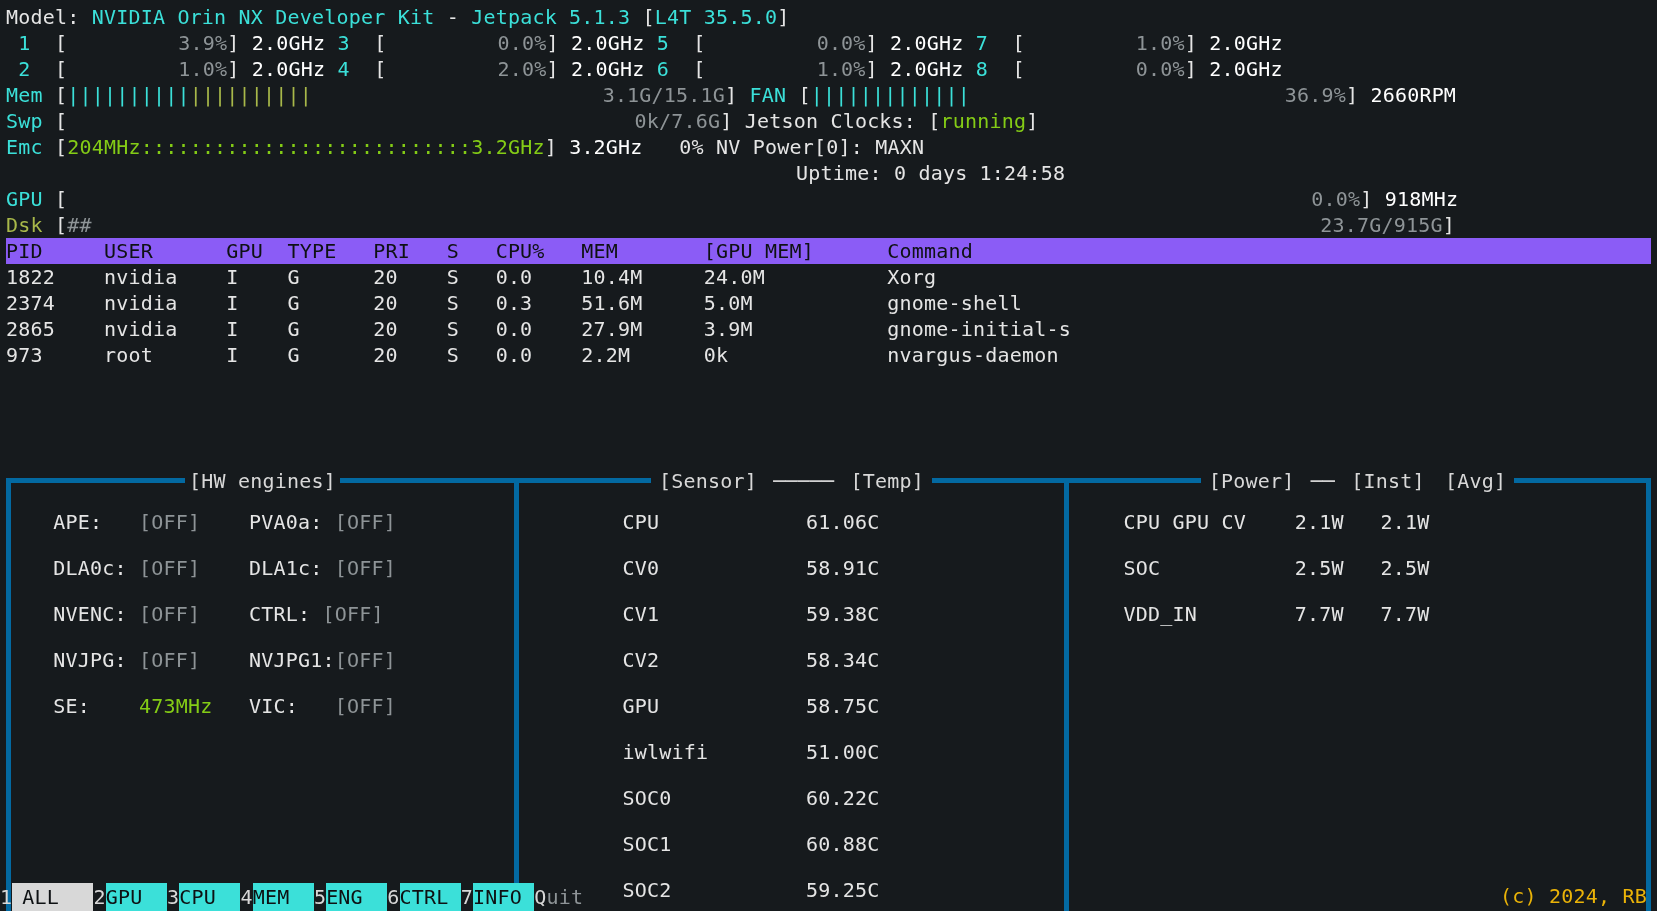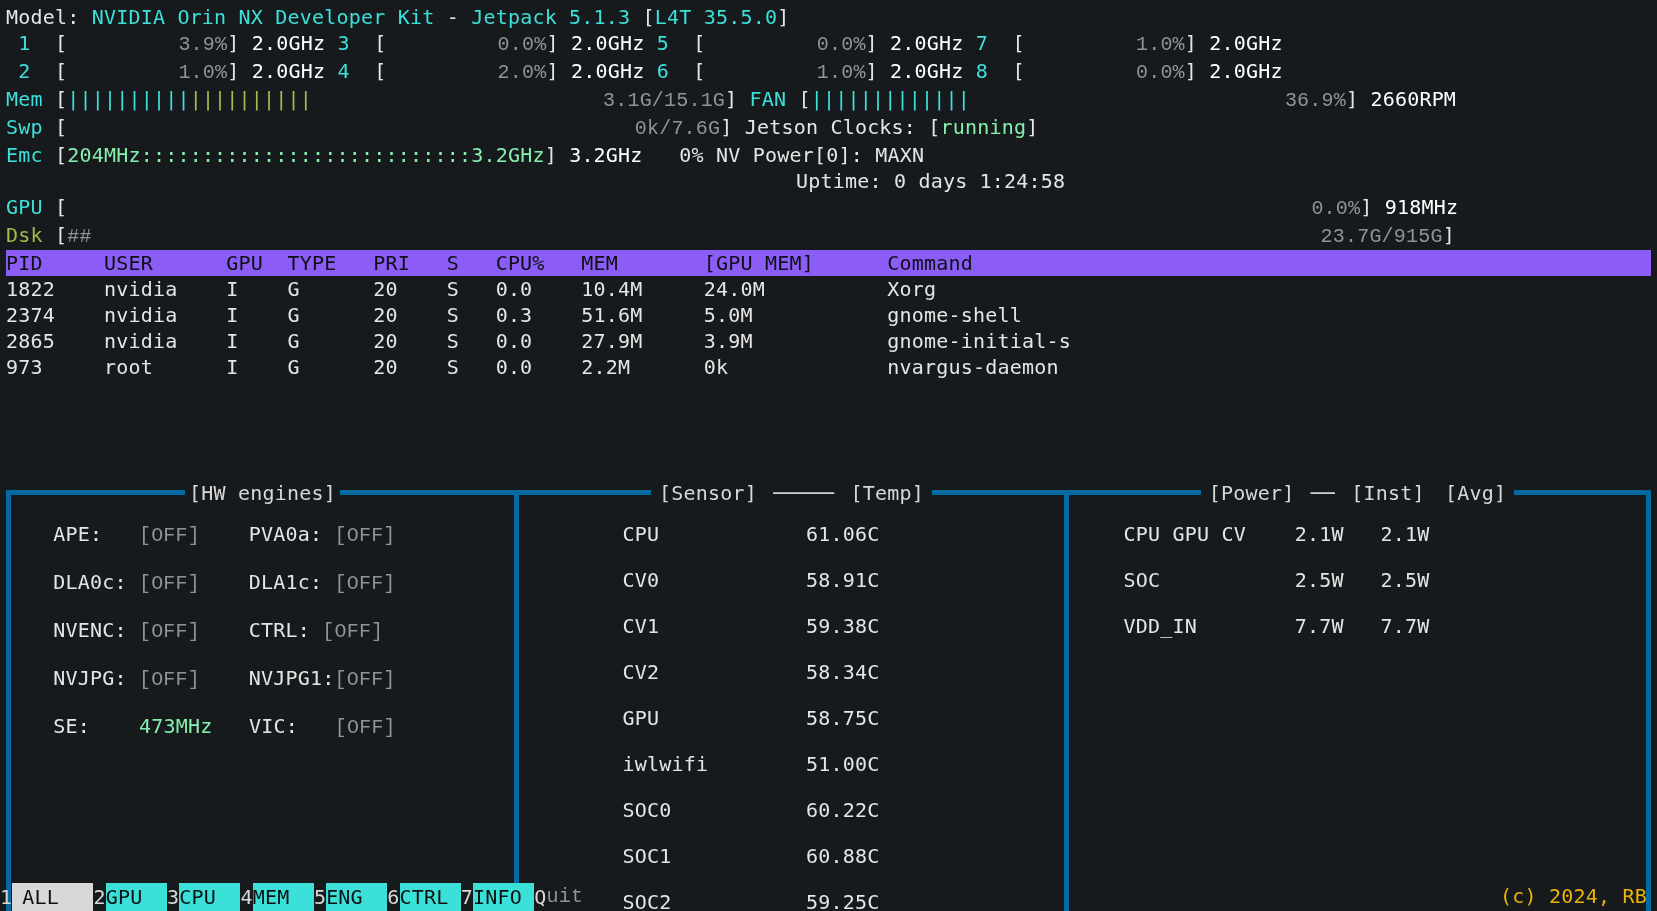--- a/index.html
+++ b/index.html
@@ -10,23 +10,23 @@
     color: #d8d8d8;
     font-family: "DejaVu Sans Mono", "Menlo", "Consolas", monospace;
     font-size: 20px;
     line-height: 26px;
     letter-spacing: 0.2px;
     overflow: hidden;
   }
   .wrap { padding: 4px 6px 0 6px; }
   .ln { white-space: pre; }
   .cyan   { color: #3be0d9; }
-  .green  { color: #86efac; }
+  .green  { color: #84cc16; }
   .olive  { color: #a8b84a; }
-  .gray   { color: #8e9497; font-family: Liberation Mono, monospace; }
+  .gray   { color: #8e9497; }
   .white  { color: #e5e5e5; }
   .bright { color: #ffffff; font-weight: 500; }
 
   .proc-header {
     background: #8b5cf6;
     color: #0e1113;
     white-space: pre;
     width: 100%;
     display: inline-block;
   }

